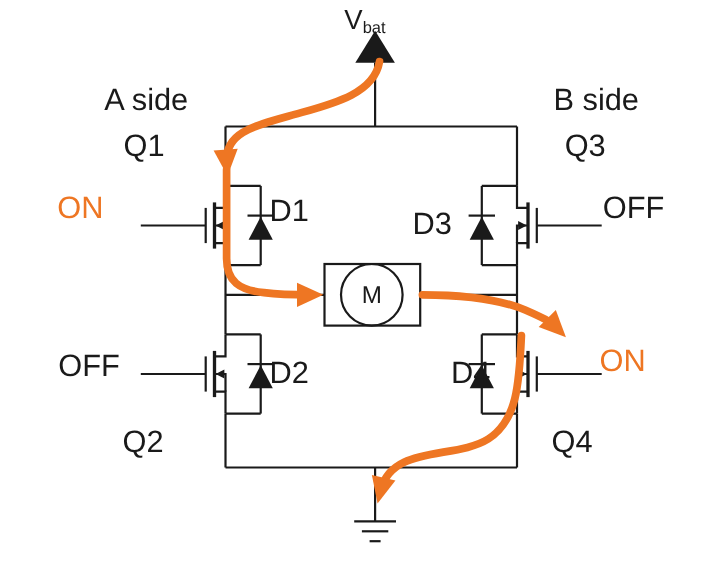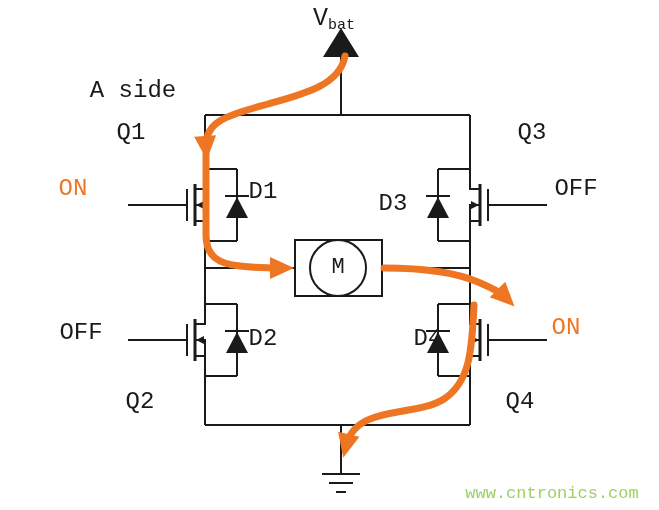--- a/index.html
+++ b/index.html
@@ -1,34 +1,34 @@
 <!DOCTYPE html>
 <html style="--accent: #EE7623; --circuit: #1a1a1a; --text: #1a1a1a; --wm: #9CD263;"><head>
 <meta charset="utf-8">
 <style>
   html,body { margin:0; padding:0; background:#fff; }
   .canvas {
     position:relative; width:659px; height:510px; background:#ffffff;
-    font-family:Liberation Mono, monospace; overflow:hidden;
+    font-family:Liberation Sans, sans-serif; overflow:hidden;
   }
   .canvas svg { position:absolute; left:0; top:0; }
 
   
   .wire, .wire * { stroke: var(--circuit); fill:none; stroke-width:2; }
   .wire .thick { stroke-width:3; }
   .wire .blackfill, .blackfill { fill: var(--circuit); stroke:none; }
 
   
   .opath path { stroke: var(--accent); stroke-width:7; fill:none; stroke-linecap:round; }
   .ofill { fill: var(--accent); stroke:none; }
 
   
   .lbl {
     position:absolute; transform:translate(-50%,-50%);
-    color: var(--text); font-size:24px; white-space:nowrap; line-height:1;
+    color: var(--text); font-size:28px; white-space:nowrap; line-height:1;
   }
   .on { color: var(--accent); text-align: right; }
   .motor-lbl { font-size:22px; }
   .vbat { position:absolute; left:313px; top:6px; color:var(--text); font-size:25px; line-height:1; }
   .vbat .sub { font-size:15px; vertical-align:-4px; }
   .watermark { color: var(--wm); font-size:17px; }
 </style>
 </head>
 <body>
 
@@ -101,32 +101,32 @@
       <path d="M345,56 C340,86 300,95 268,104 C232,114 204,120 206,148" marker-end="url(#arrow)"></path>
       <path d="M206,154 L206,235 C206,256 218,264 240,266 C256,268 266,268 282,268" marker-end="url(#arrow)"></path>
       <path d="M384,268 C420,268 452,271 478,282 C494,289 500,292 506,298" marker-end="url(#arrow)"></path>
       <path d="M474,305 C472,350 470,382 444,399 C414,418 356,404 346,446" marker-end="url(#arrow)"></path>
     </g>
   </svg>
 
   <div class="vbat"><span>V</span><span class="sub">bat</span></div>
 
   <div class="lbl" style="left:133px; top:91px;">A side</div>
+  <div class="lbl" style="left:542px; top:91px;">B side</div>
 
   <div class="lbl" style="left:131px; top:133px;text-align:center;">Q1</div>
   <div class="lbl" style="left:532px; top:133px;">Q3</div>
-  <div class="lbl" style="left:140px; top:402px;">Q2</div>
+  <div class="lbl" style="left:130px; top:402px;">Q2</div>
   <div class="lbl" style="left:520px; top:402px;">Q4</div>
 
   <div class="lbl on" style="left:73px;  top:189px;">ON</div>
   <div class="lbl" style="left:576px; top:189px;">OFF</div>
   <div class="lbl" style="left:81px;  top:333px;">OFF</div>
   <div class="lbl on" style="left:566px; top:328px;">ON</div>
 
   <div class="lbl" style="left:263px; top:192px;">D1</div>
   <div class="lbl" style="left:393px; top:204px;">D3</div>
   <div class="lbl" style="left:263px; top:339px;">D2</div>
   <div class="lbl" style="left:393px; top:339px;margin-left:35px;">D4</div>
 
   <div class="lbl motor-lbl" style="left:338px; top:268px;">M</div>
 
-  <div class="lbl watermark" style="left:552px; top:493px;">www.cntronics.com</div>
 </div>
 
 </body></html>

